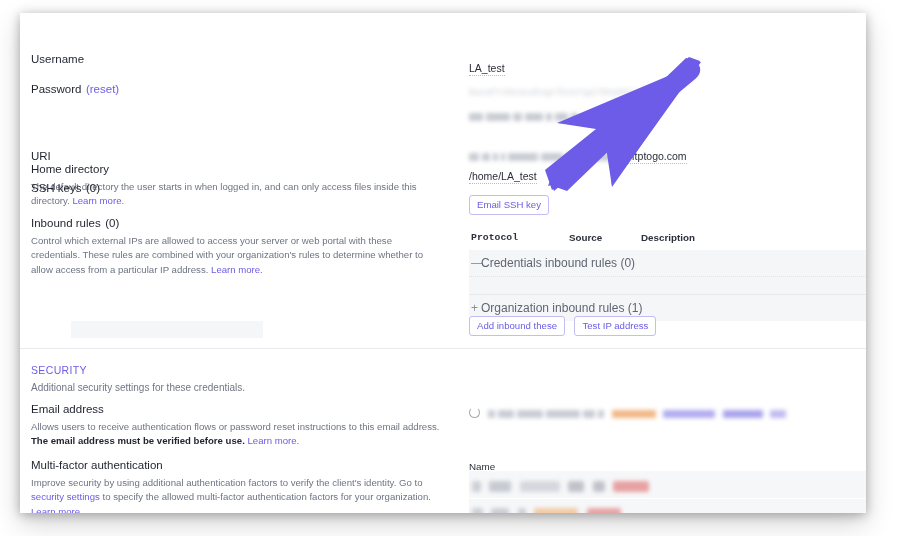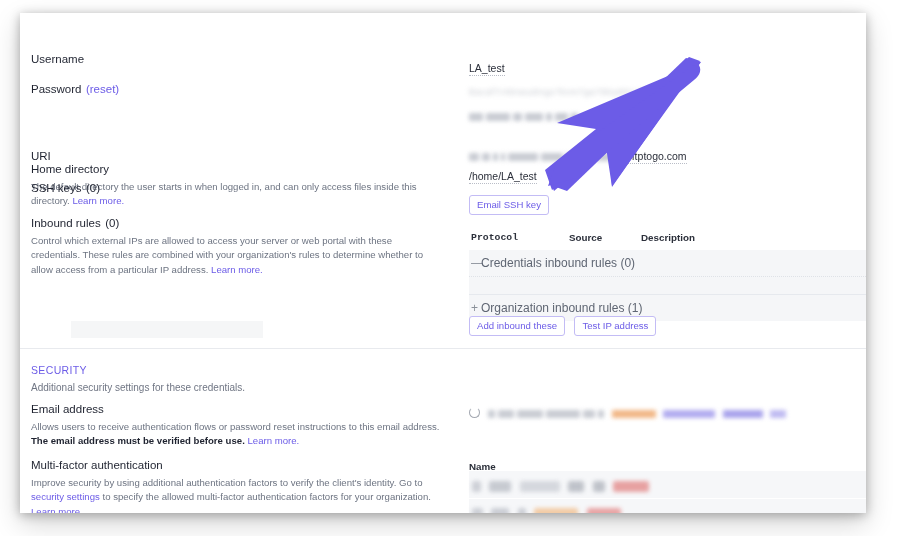--- a/index.html
+++ b/index.html
@@ -251,21 +251,21 @@
       <span class="lbl">Multi-factor authentication</span>
       <div class="sub" style="max-width:405px;">
         <span>Improve security by using additional authentication factors to verify the client's identity. Go to</span>
         <a class="lnk" href="#">security settings</a>
         <span>to specify the allowed multi-factor authentication factors for your organization.</span>
         <a class="lnk" href="#">Learn more.</a>
       </div>
     </div>
 
     <div class="row right" style="top:443px;">
-      <span style="font-size:9.8px;font-weight:700;color:#2b2f3a;">Name</span>
+      <span style="font-size:9.8px;font-weight:400;color:#2b2f3a;">Name</span>
     </div>
 
     <div class="nrow" style="left:449px;top:458px;width:397px;height:27px;">
       <div class="bgroup" style="margin:7px 0 0 3px;">
         <span class="chip" style="width:9px;background:#c9ccd3;"></span>
         <span class="chip" style="width:22px;background:#c2c6cd;"></span>
         <span class="chip" style="width:40px;background:#d2d5db;"></span>
         <span class="chip" style="width:16px;background:#b9bdc5;"></span>
         <span class="chip" style="width:12px;background:#b9bdc5;"></span>
         <span class="chip" style="width:36px;background:#e69898;"></span>

